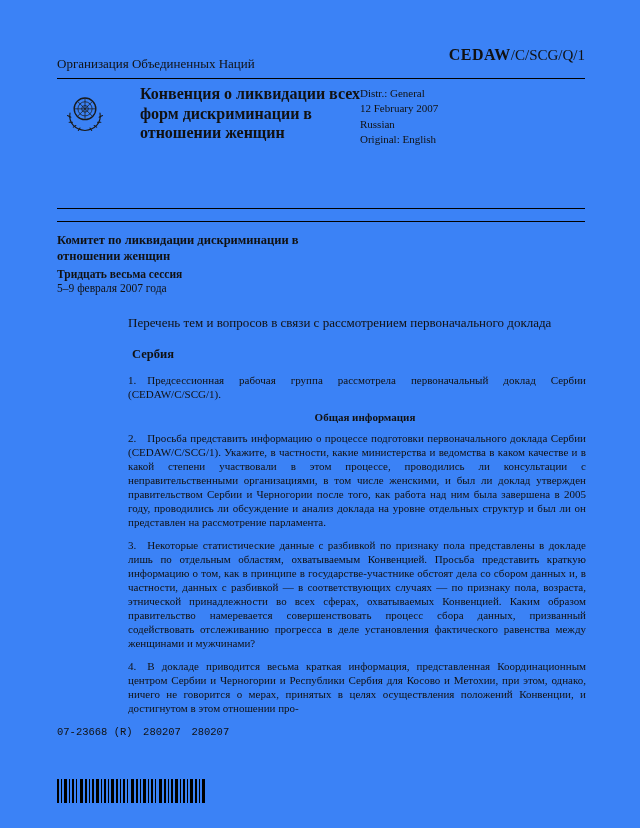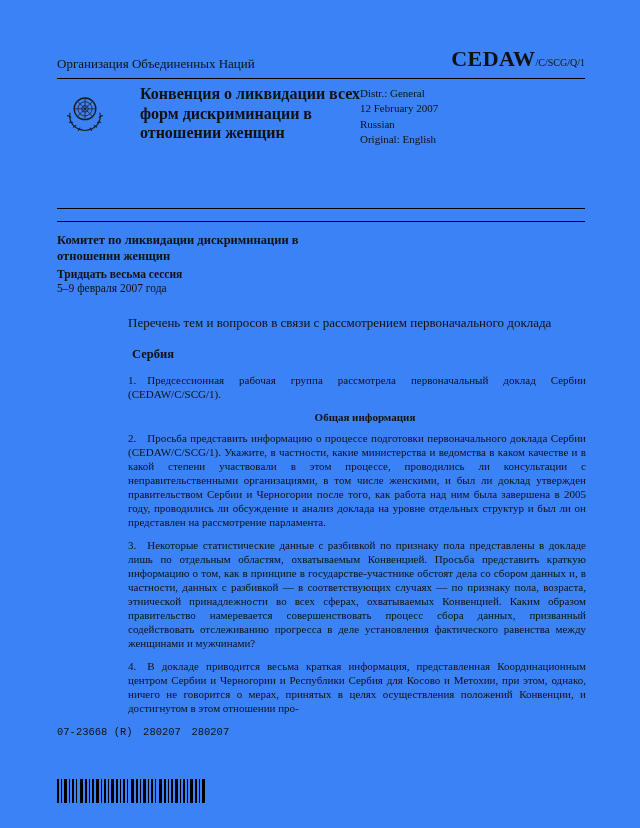--- a/index.html
+++ b/index.html
@@ -24,26 +24,26 @@
     font-size: 13px;
   }
   .doc-symbol {
     position: absolute;
     right: 55px;
     top: 46px;
     text-align: right;
     white-space: nowrap;
   }
   .doc-symbol .big {
-    font-size: 22px;
+    font-size: 16px;
     font-weight: bold;
     letter-spacing: 0.5px;
   }
   .doc-symbol .small {
-    font-size: 10px;
+    font-size: 15px;
   }
   .rule {
     position: absolute;
     left: 57px;
     right: 55px;
     border-top: 1px solid #000;
     height: 0;
   }
   .rule-top    { top: 78px; }
   .rule-mid-1  { top: 208px; }

